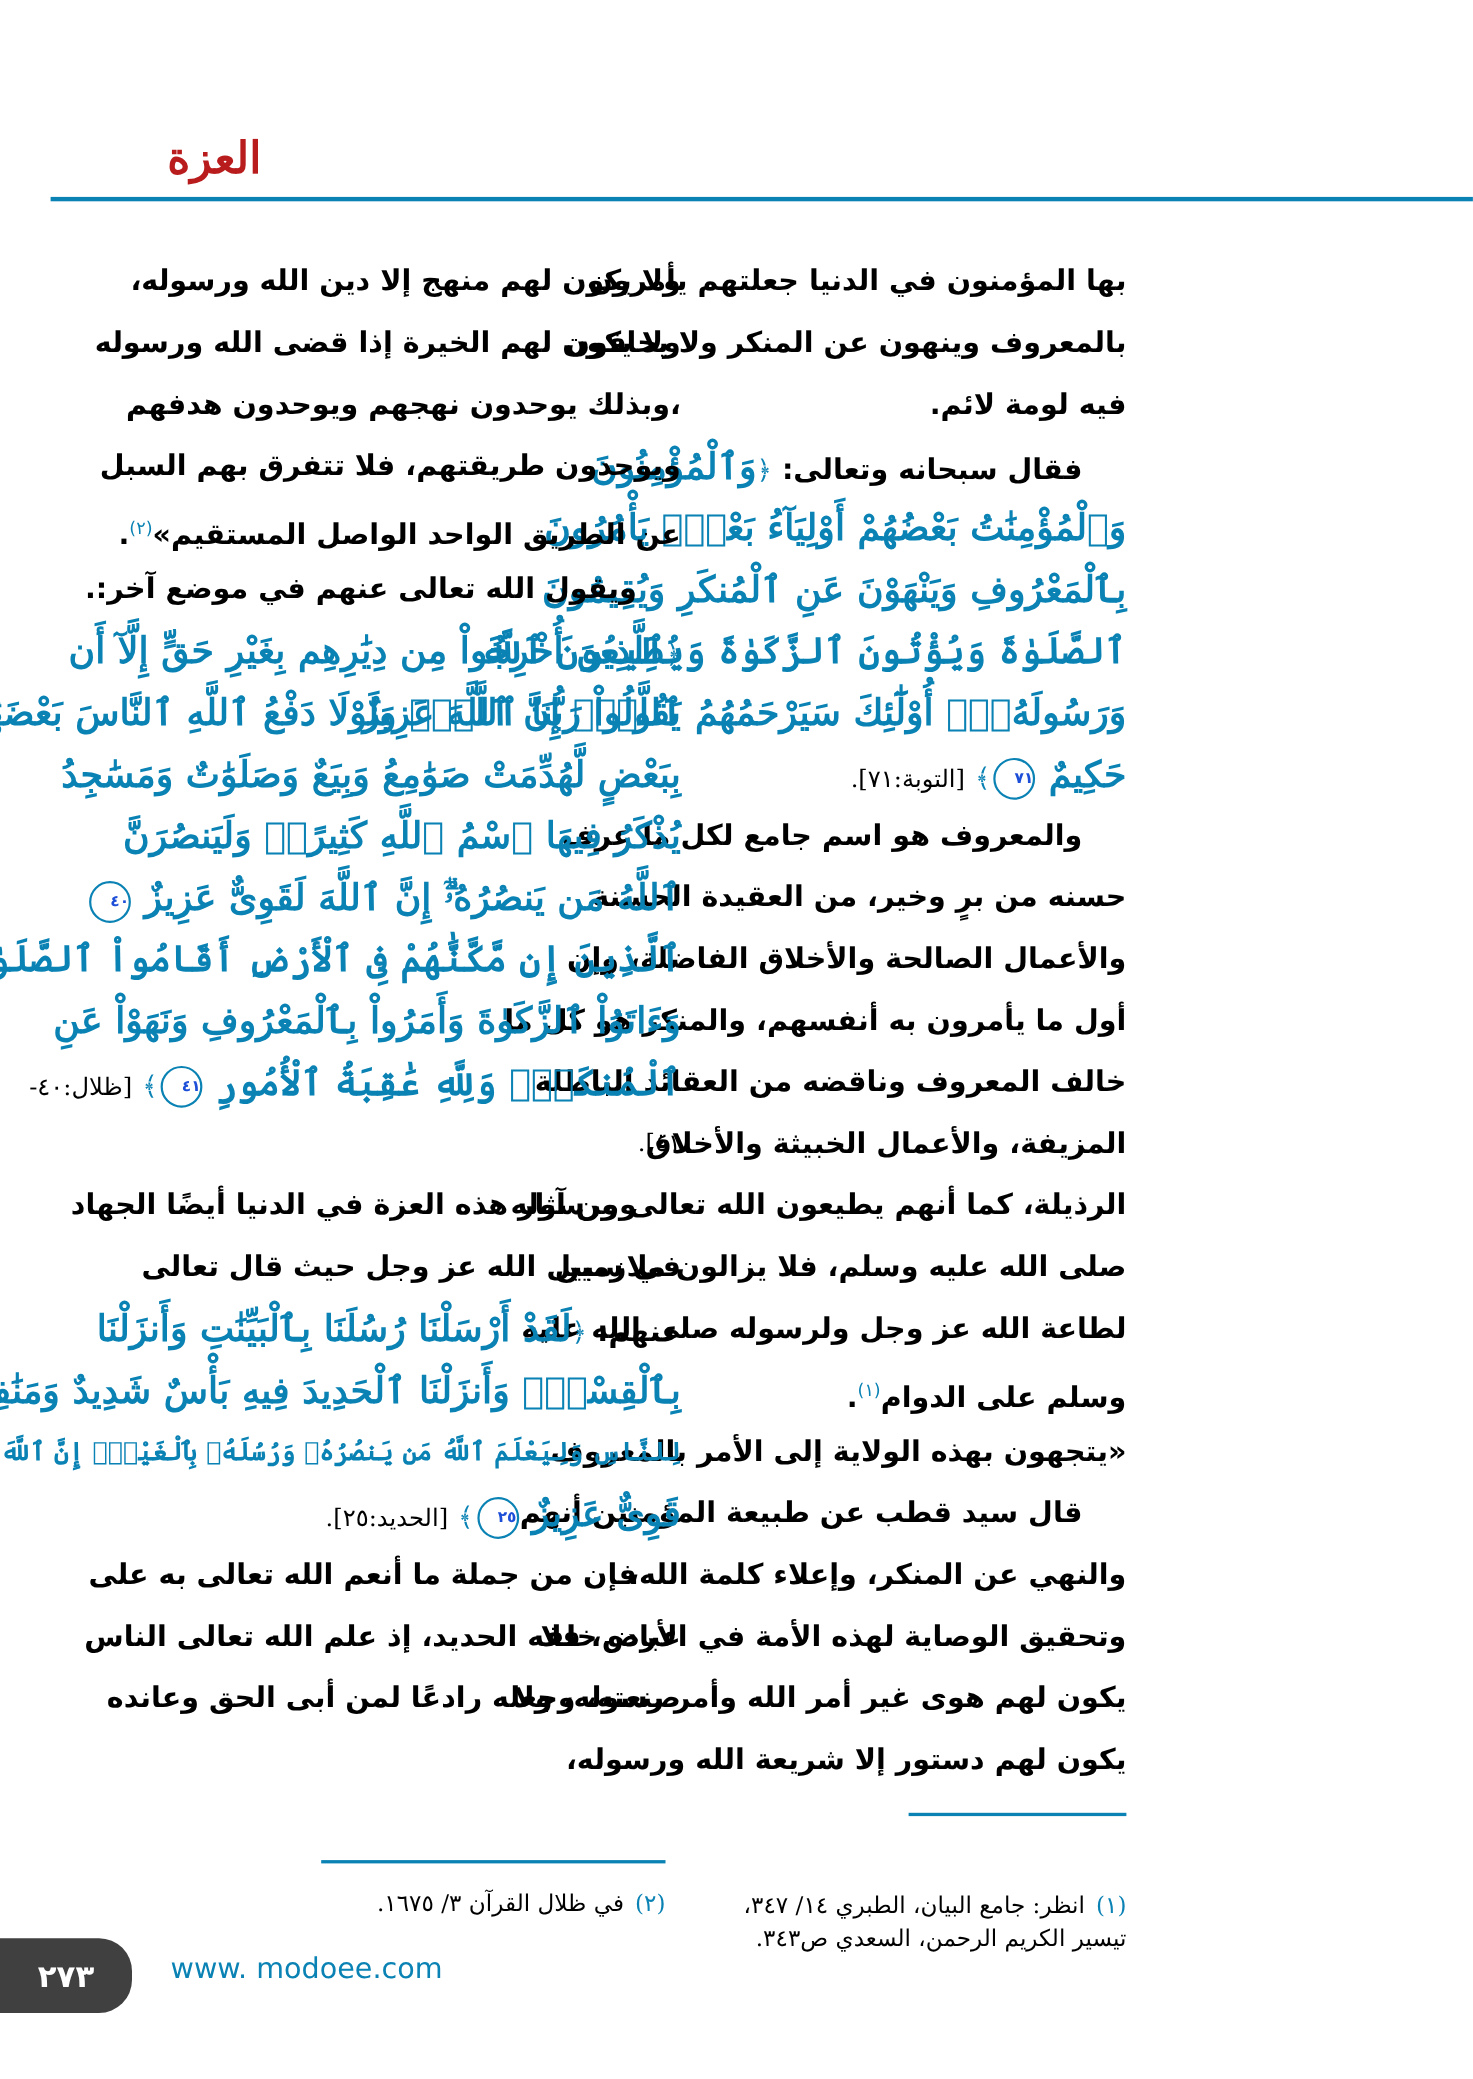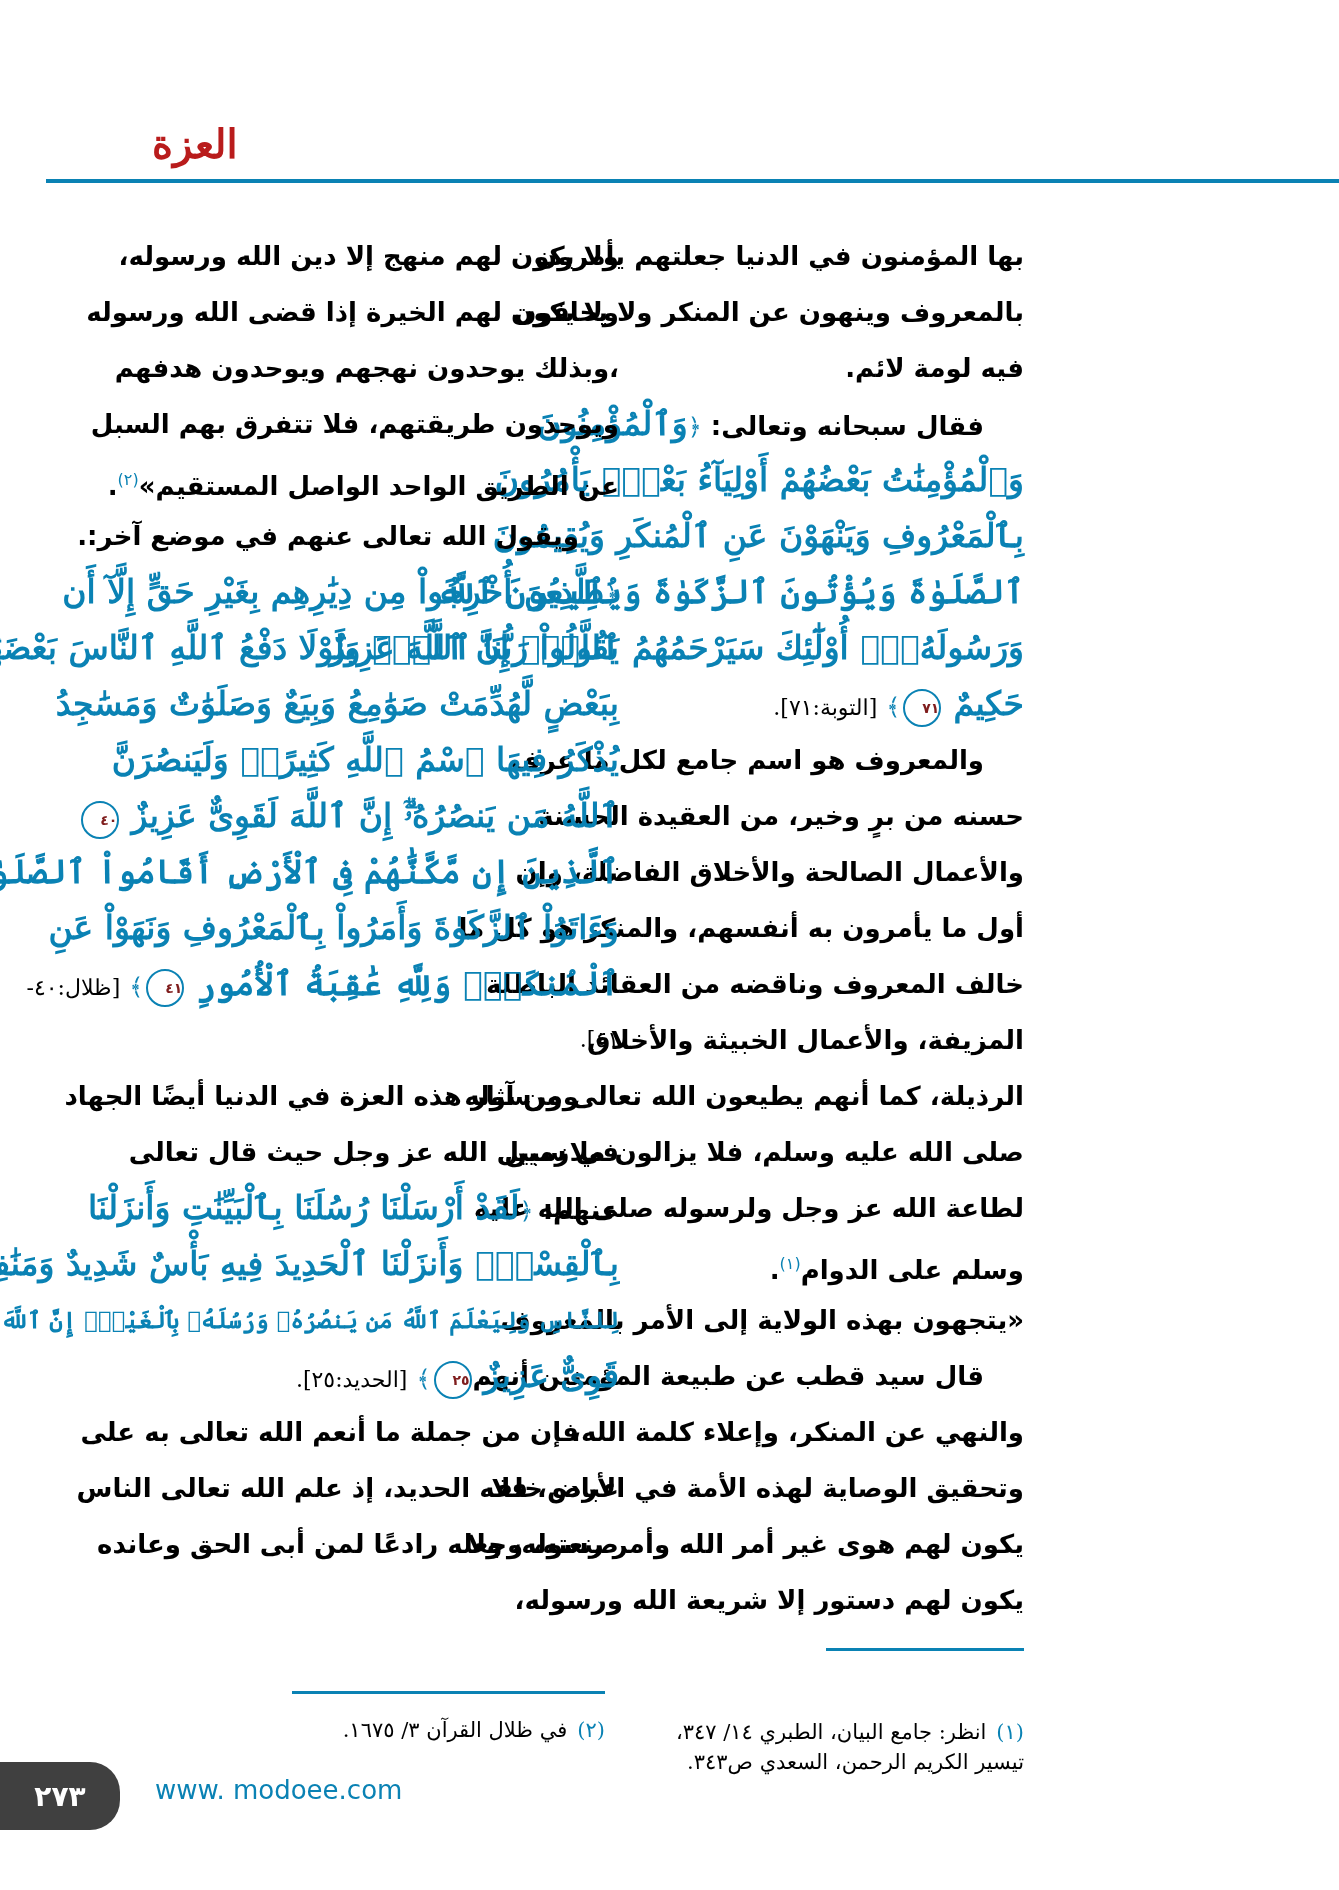--- a/index.html
+++ b/index.html
@@ -13,21 +13,21 @@
   .col-right { left: 653px; top: 228px; width: 371px; }
   .col-left { left: 147px; top: 228px; width: 472px; }
 
   .line { font-size: 26px; font-weight: bold; line-height: 56px; height: 56px; white-space: nowrap;
           text-align-last: justify; text-align: justify; font-family: "DejaVu Sans", sans-serif; }
   .line.last { text-align-last: right; }
   .line.indent { padding-right: 40px; }
   .q { color: #0a82b4; font-family: "DejaVu Serif", serif; font-weight: bold; font-size: 33px; }
   .ref { font-weight: normal; font-size: 22px; font-family: "DejaVu Serif", serif; color: #000; }
   .ayah-no { display: inline-block; width: 34px; height: 34px; border: 2px solid #0a82b4; border-radius: 50%;
-             color: #7f1d1d; font-size: 14px; line-height: 34px; text-align: center; font-weight: bold;
+             color: #1d4ed8; font-size: 14px; line-height: 34px; text-align: center; font-weight: bold;
              vertical-align: middle; margin: 0 3px; }
   .orn { color: #0a82b4; font-size: 24px; font-weight: normal; }
   .sup { color: #0a82b4; font-size: 16px; vertical-align: super; font-weight: normal; }
 
   .fn-rule-right { position: absolute; left: 826px; top: 1648px; width: 198px; height: 3px; background: #0a82b4; }
   .fn-rule-left { position: absolute; left: 292px; top: 1691px; width: 313px; height: 3px; background: #0a82b4; }
   .fn { position: absolute; direction: rtl; font-family: "DejaVu Serif", serif; font-size: 21px; line-height: 30px; text-align: right; }
   .fn-right { left: 640px; top: 1717px; width: 384px; }
   .fn-left { left: 300px; top: 1715px; width: 305px; }
   .fn .num { color: #0a82b4; margin-left: 10px; }

